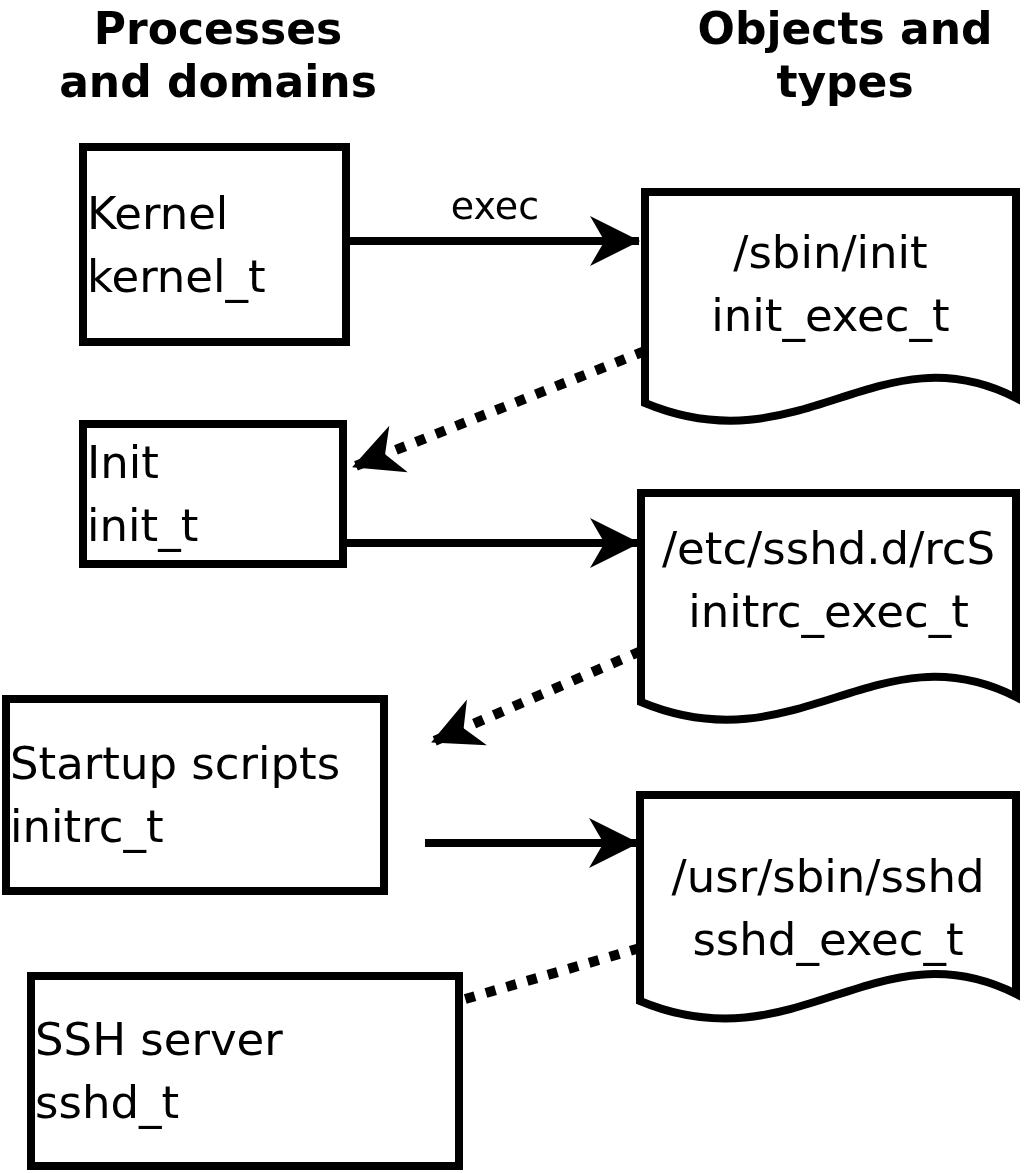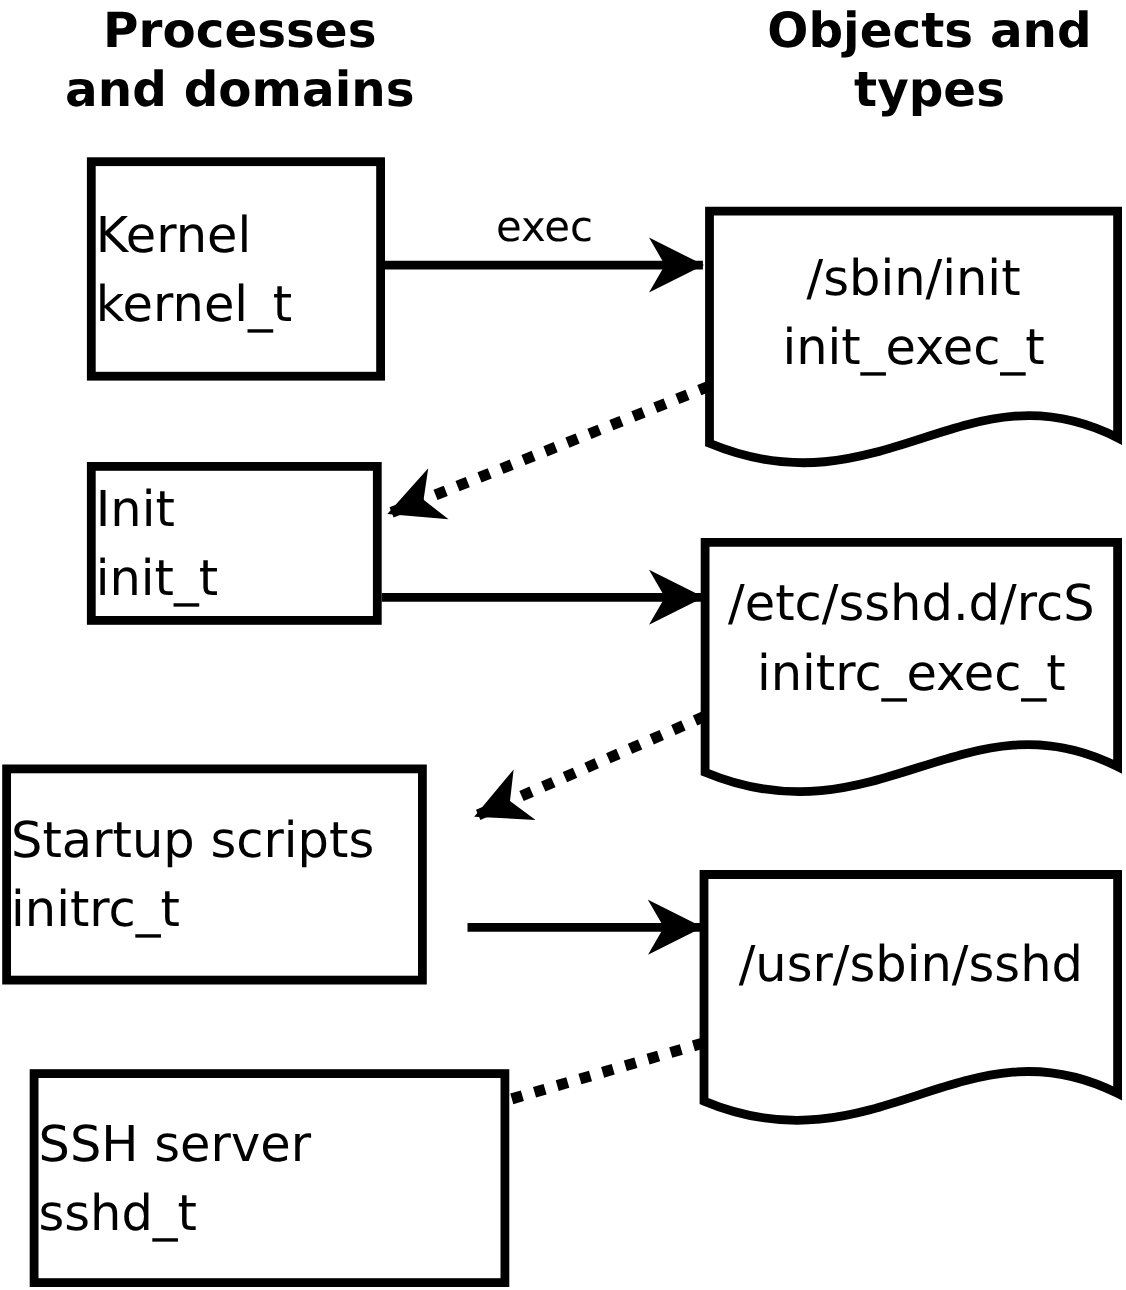--- a/index.html
+++ b/index.html
@@ -77,17 +77,18 @@
   <div class="doctext" style="left:645px;top:221px;width:371px;">
     <span>/sbin/init</span>
     <span>init_exec_t</span>
   </div>
   <div class="doctext" style="left:641px;top:517px;width:375px;">
     <span>/etc/sshd.d/rcS</span>
     <span>initrc_exec_t</span>
   </div>
   <div class="doctext" style="left:640px;top:817px;width:376px;margin-top:28px;">
     <span>/usr/sbin/sshd</span>
+    <span>sshd_exec_t</span>
   </div>
 
   <div class="edge-label" style="left:430px;top:180px;width:130px;">exec</div>
 
 </div>
 
 </body></html>

